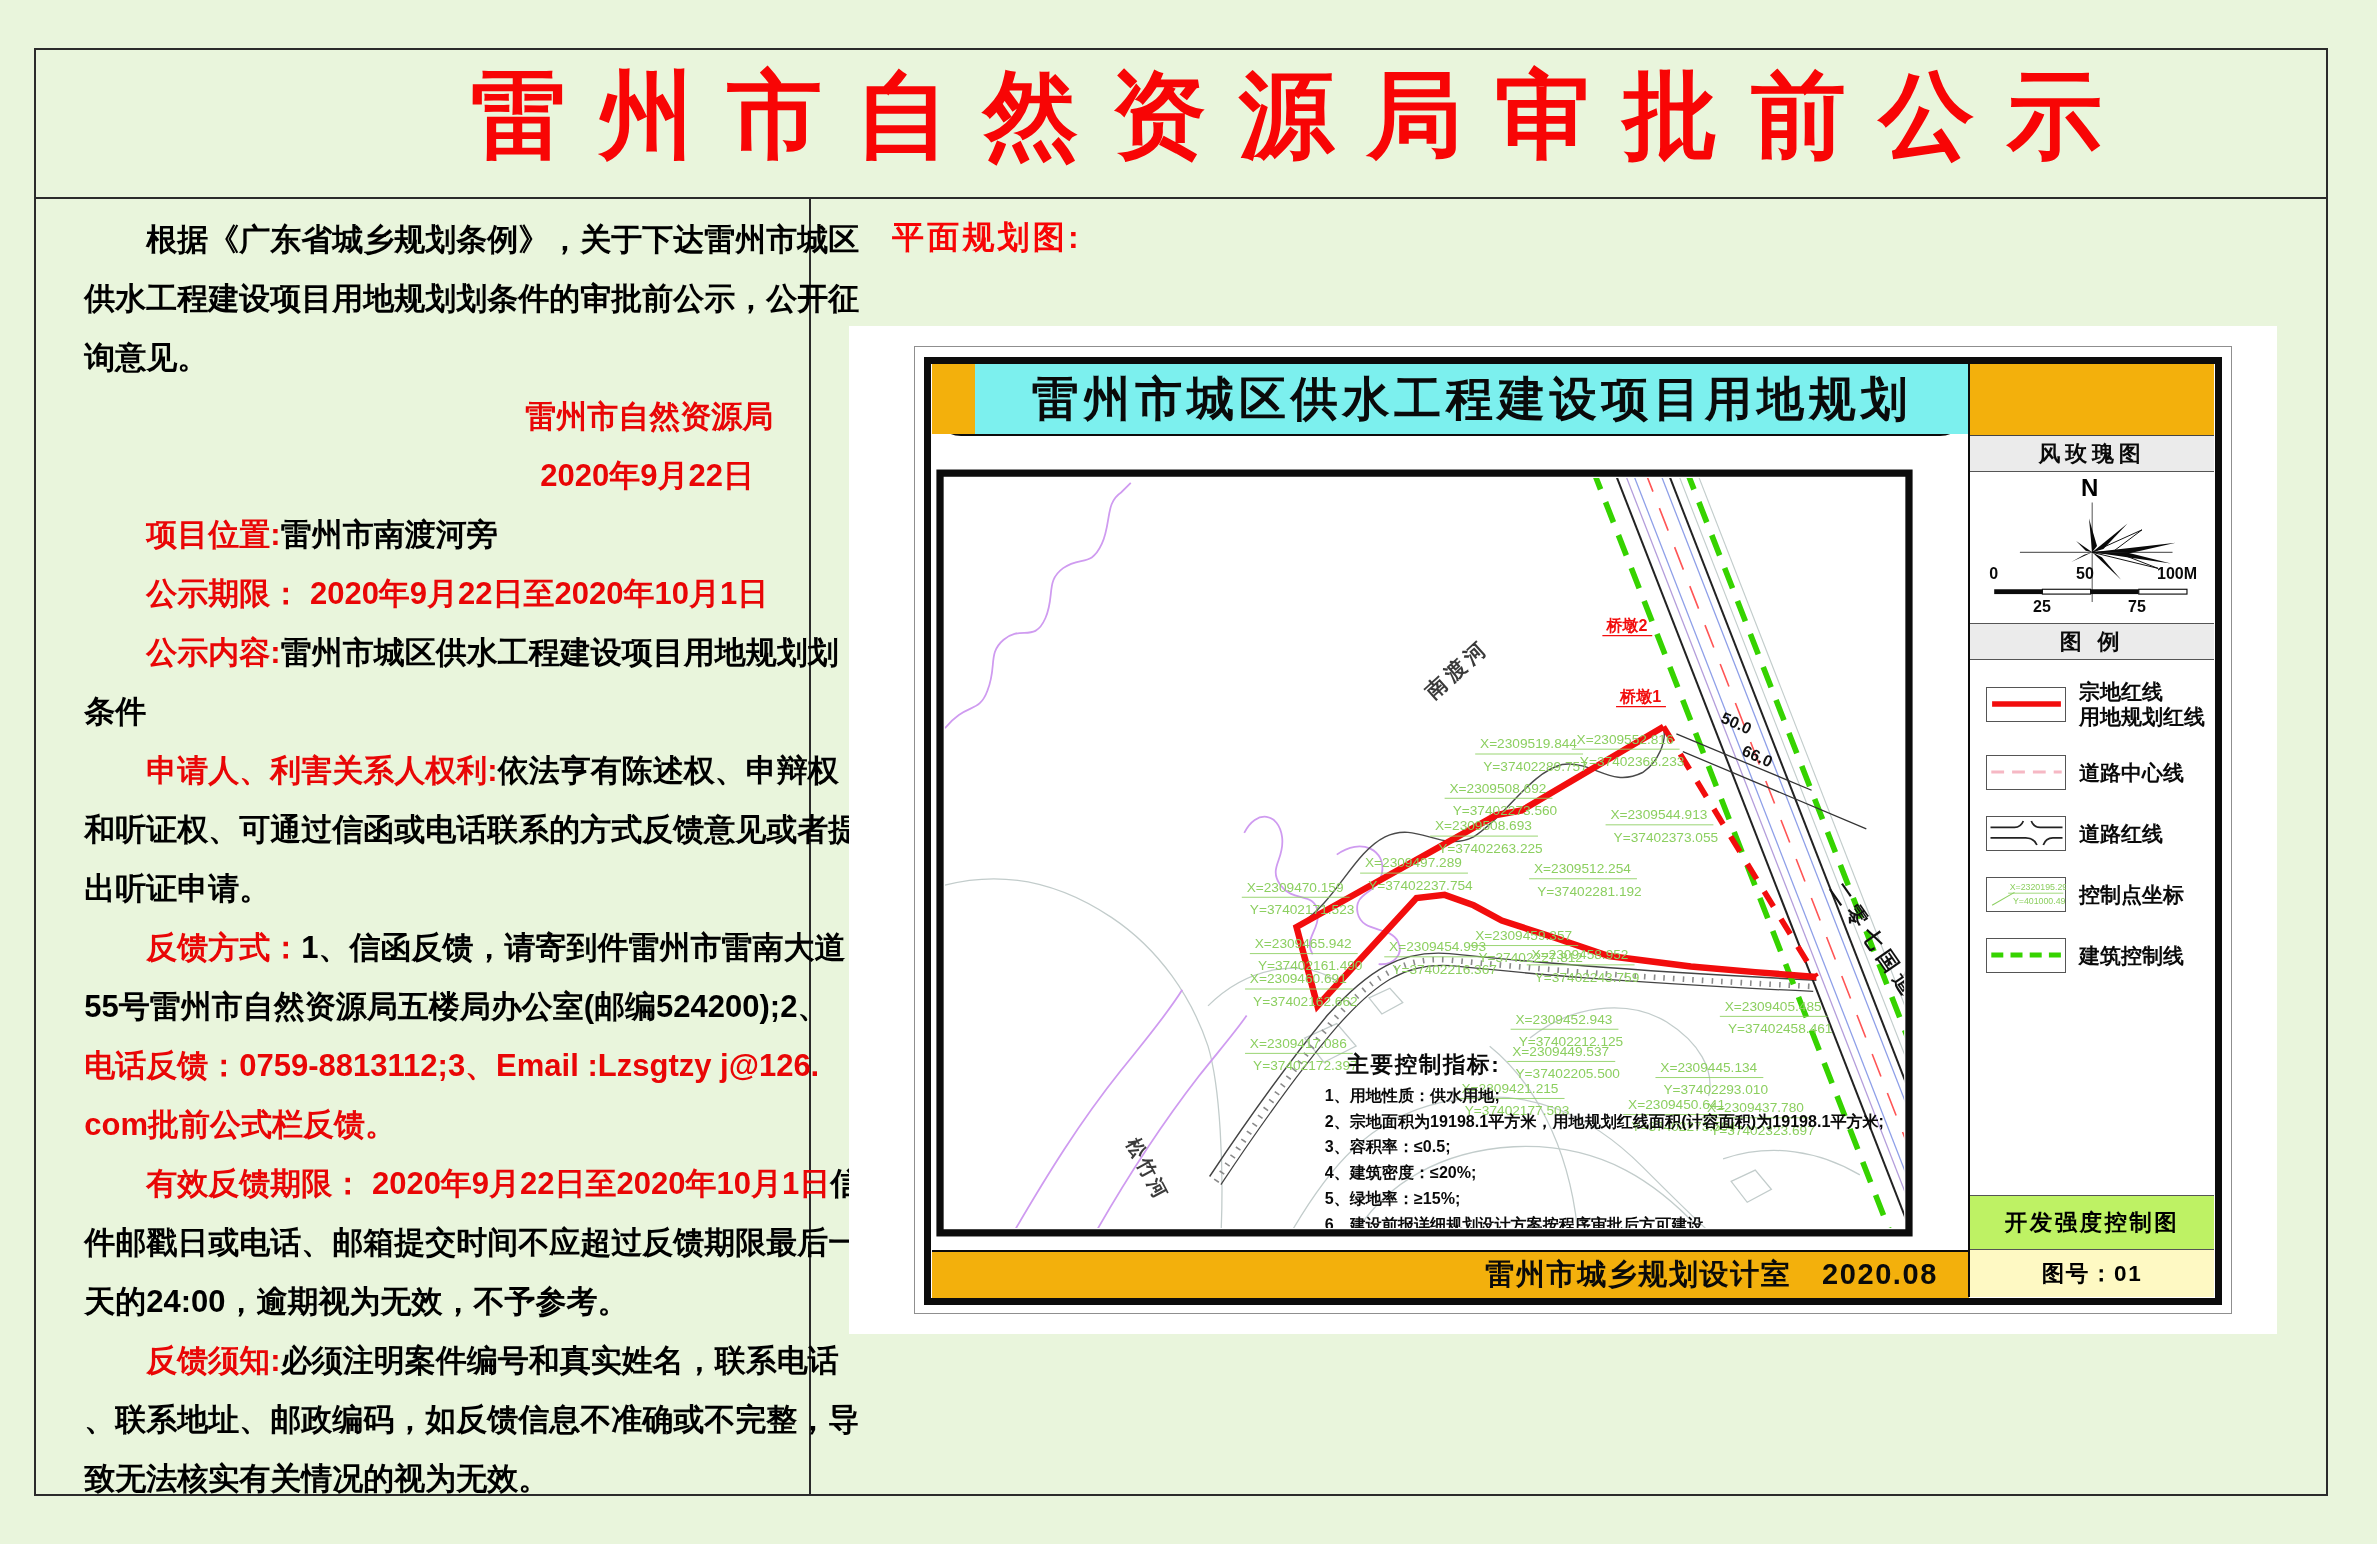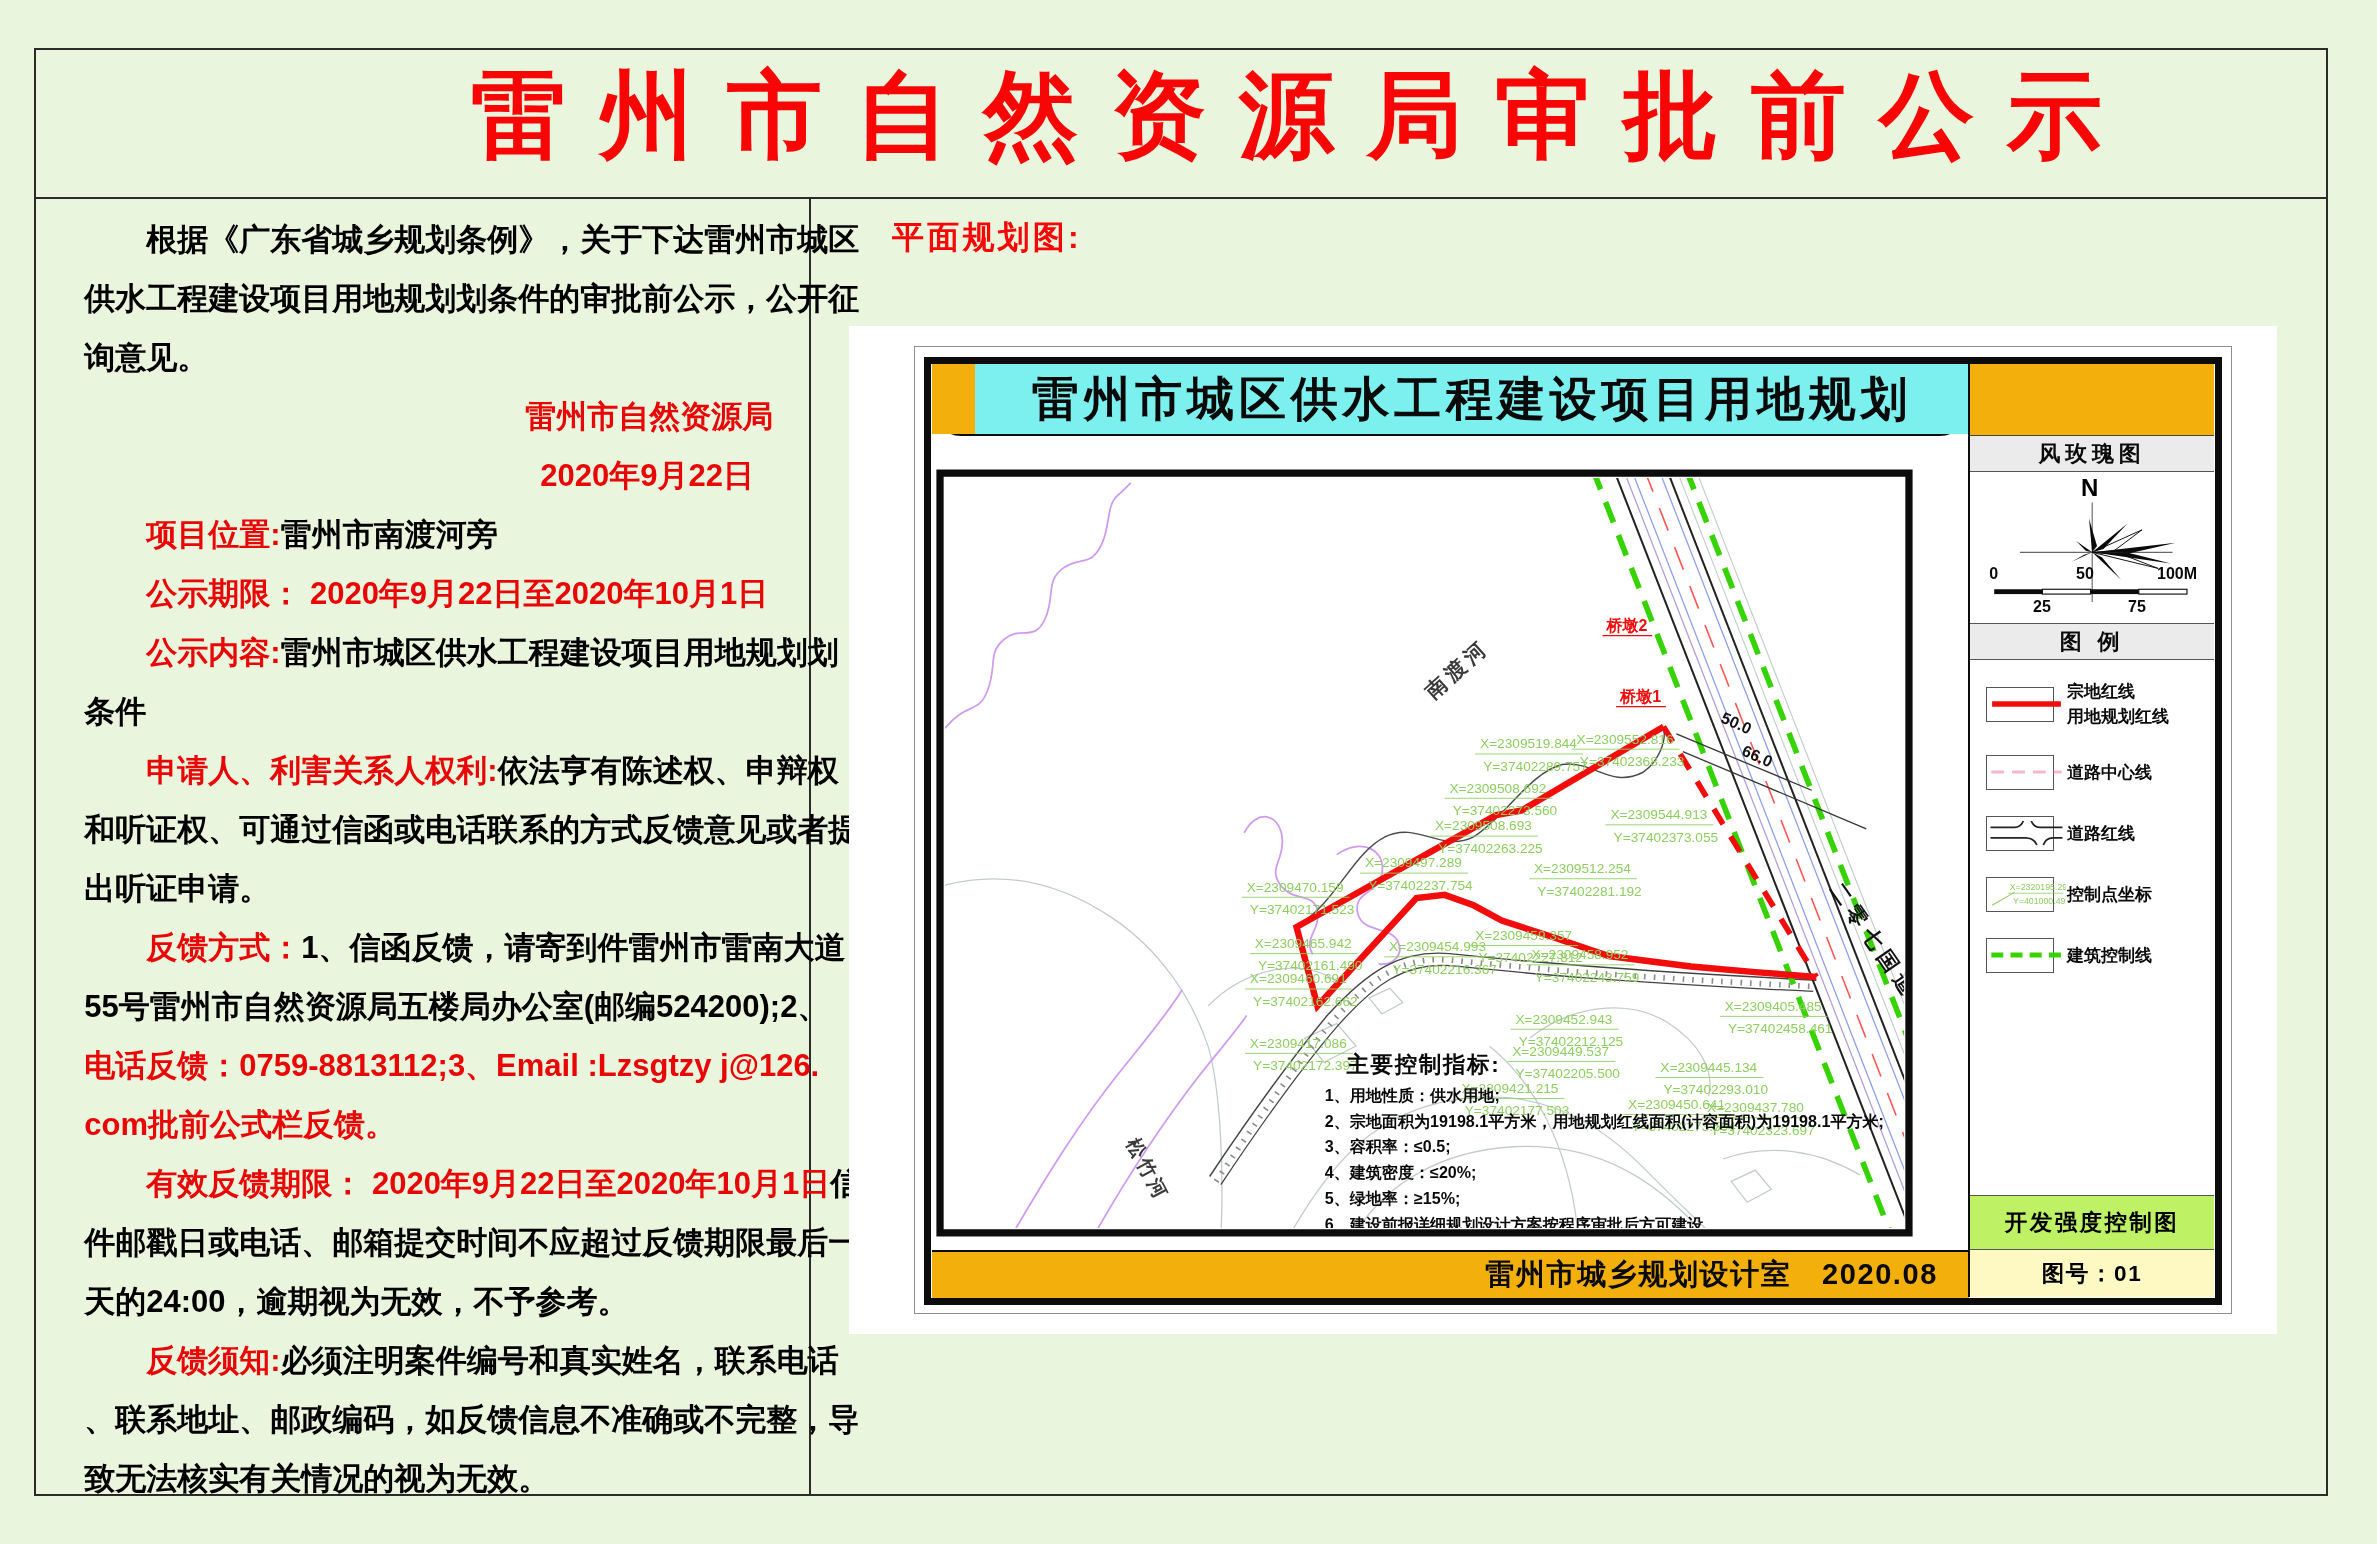--- a/index.html
+++ b/index.html
@@ -31,22 +31,22 @@
   .sheet-footer span{font-size:29px;font-weight:bold;color:#0a0a0a;letter-spacing:1.6px;}
   
   .sidebar{left:1968px;top:364px;width:246px;height:933px;border-left:2.4px solid #0c0c0c;box-sizing:border-box;display:flex;flex-direction:column;background:#fff;}
   .sb-orange{height:71px;background:#f3b00c;border-bottom:1.6px solid #444;}
   .sb-hdr{height:35px;background:#ebebeb;border-bottom:1.6px solid #555;display:flex;align-items:center;justify-content:center;
           font-size:22px;font-weight:bold;color:#0a0a0a;letter-spacing:4.8px;}
   .sb-hdr.top2{border-top:1.6px solid #555;}
   .sb-rose{height:151px;position:relative;}
   .sb-legend{height:535px;position:relative;padding-top:19.3px;box-sizing:border-box;}
   .lg-item{display:flex;align-items:center;margin:0 0 26px 16px;}
-  .lg-swatch{width:68px;height:35px;border:1.6px solid #555;background:#fff;box-sizing:border-box;flex:none;}
-  .lg-label{margin-left:13px;font-size:17px;font-weight:bold;color:#0a0a0a;line-height:25px;white-space:pre-line;}
+  .lg-swatch{width:80px;height:35px;border:1.6px solid #555;background:#fff;box-sizing:border-box;flex:none;}
+  .lg-label{margin-left:13px;font-size:21px;font-weight:bold;color:#0a0a0a;line-height:25px;white-space:pre-line;}
   .sb-dev{height:53px;background:#bef264;border-top:1.6px solid #555;border-bottom:1.6px solid #555;display:flex;align-items:center;justify-content:center;
           font-size:22.5px;font-weight:bold;letter-spacing:2.4px;}
   .sb-no{flex:1;background:#fef9c3;display:flex;align-items:center;justify-content:center;font-size:22.5px;font-weight:bold;letter-spacing:1.6px;}
   .rose-n{position:absolute;left:111px;top:1.6px;font-size:24px;font-weight:bold;}
   .scale-label{position:absolute;font-size:16px;font-weight:bold;color:#0a0a0a;}
 </style>
 </head>
 <body>
 
 <div class="abs notice-border"></div>

